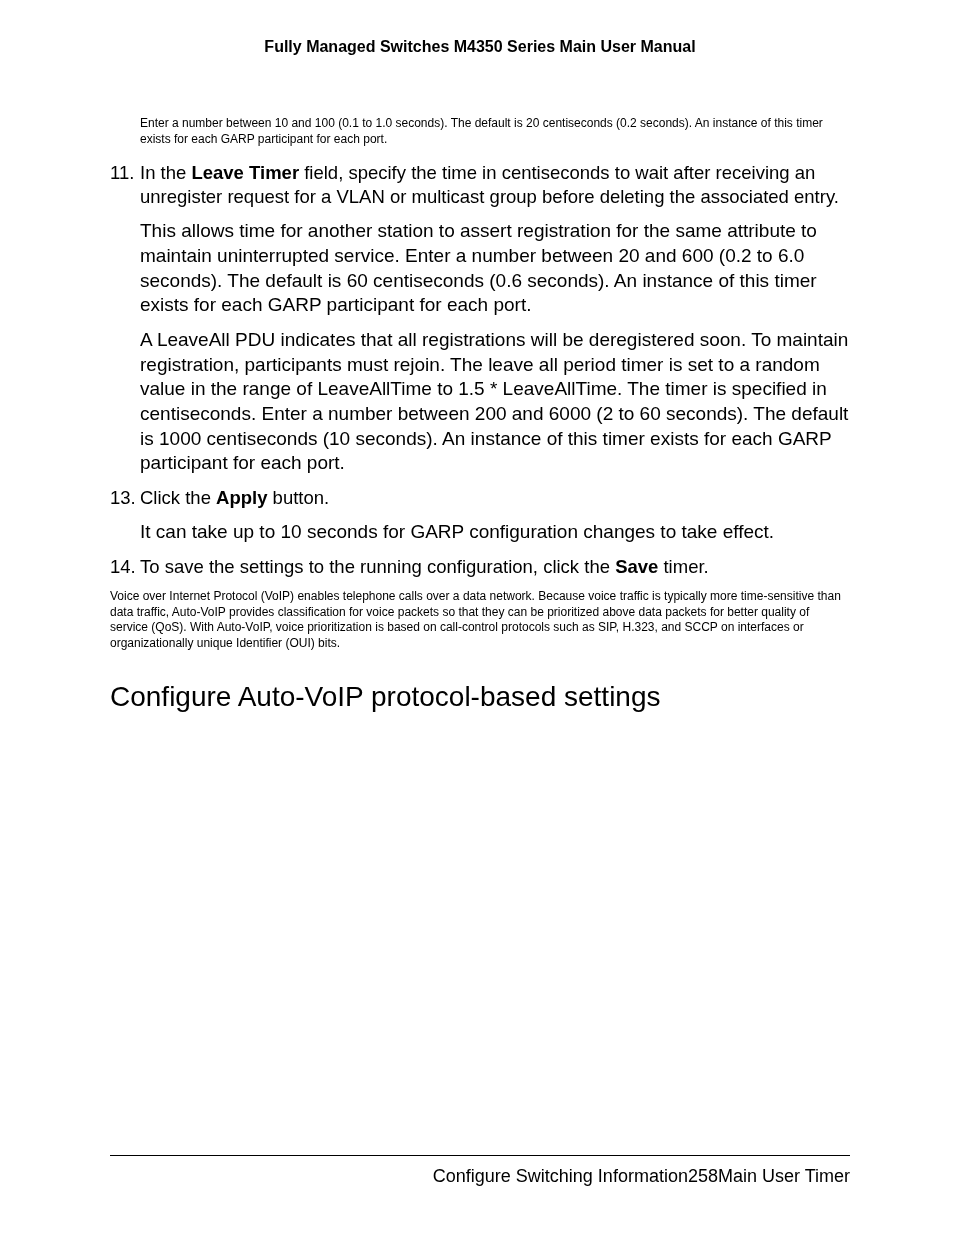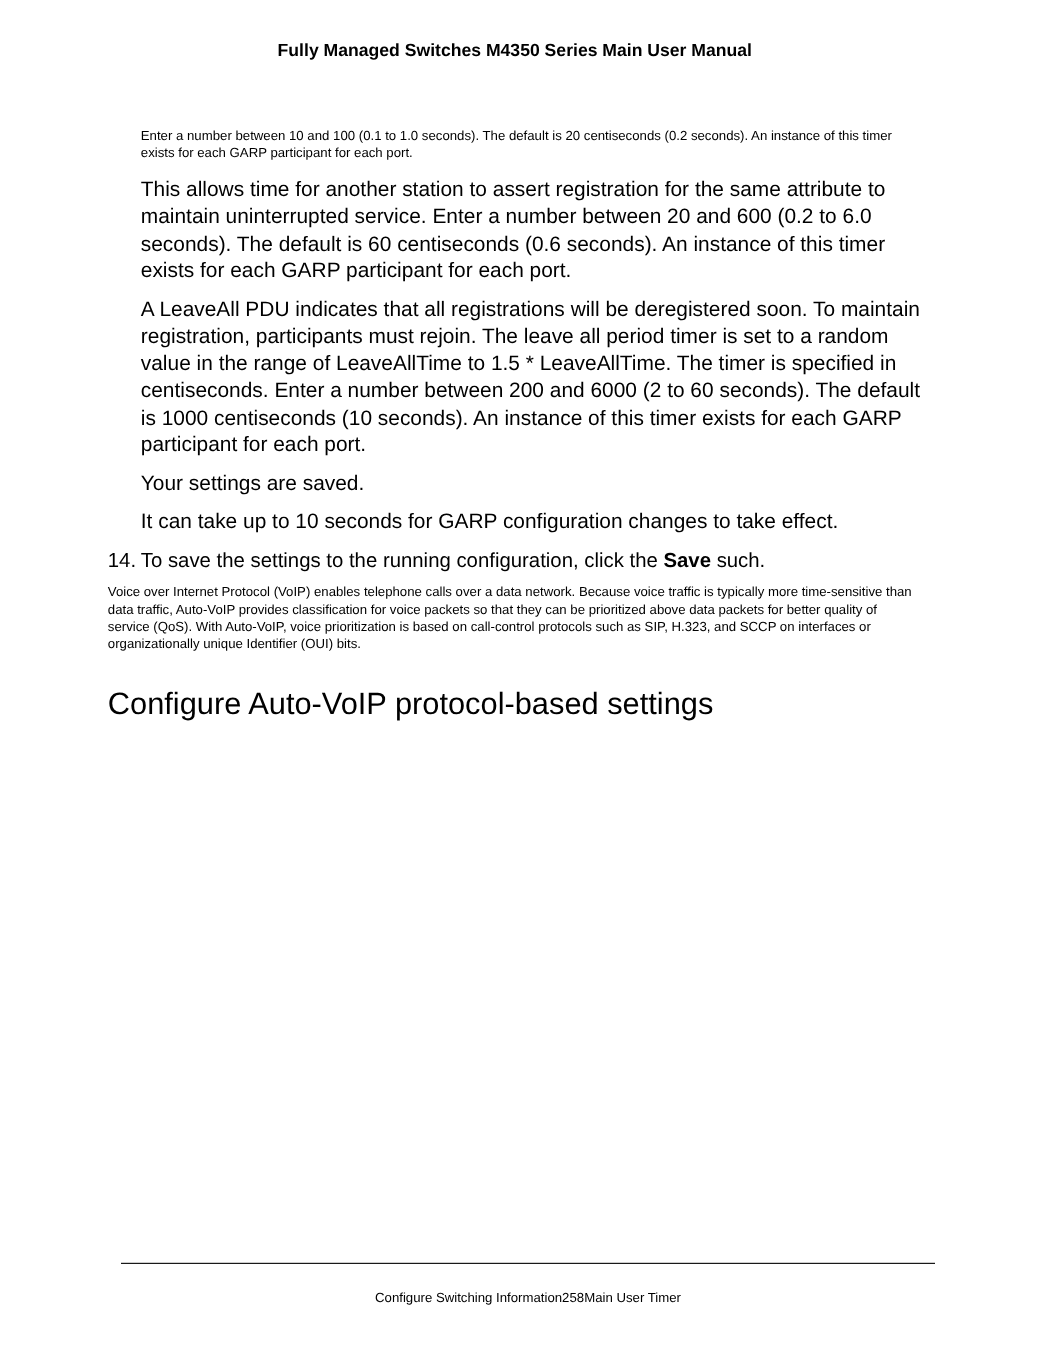--- a/index.html
+++ b/index.html
@@ -8,21 +8,21 @@
     width: 954px;
     height: 1235px;
     background: #ffffff;
     font-family: "Segoe UI", "Helvetica Neue", Arial, sans-serif;
     color: #000;
     position: relative;
     box-sizing: border-box;
   }
   .page {
     position: absolute;
-    left: 98px;
+    left: 110px;
     width: 740px;
     top: 38px;
   }
   .header-title {
     font-size: 16px;
     font-weight: 700;
     text-align: center;
     letter-spacing: 0px;
     margin-bottom: 60px;
   }
@@ -67,46 +67,57 @@
     font-weight: 400;
     margin: 28px 0 24px 0;
     line-height: 1.25;
   }
   .footer {
     position: absolute;
     left: 110px;
     width: 740px;
     bottom: 48px;
     border-top: 1px solid #000;
-    padding-top: 24px;
+    padding-top: 10px;
     display: flex;
-    justify-content: center;
-    font-size: 12px;
+    justify-content: flex-end;
+    font-size: 18px;
   }
 </style>
 </head>
 <body>
 
 <div class="page">
 
   <div class="header-title">Fully Managed Switches M4350 Series Main User Manual</div>
 
   <div class="body-block indent-main">Enter a number between 10 and 100 (0.1 to 1.0 seconds). The default is 20 centiseconds (0.2 seconds). An instance of this timer exists for each GARP participant for each port.</div>
 
+  <div class="list-row">
+    <div class="list-num">11.</div>
+    <div class="list-text">
+      <span>In the </span><span class="bold">Leave Timer</span><span> field, specify the time in centiseconds to wait after receiving an unregister request for a VLAN or multicast group before deleting the associated entry.</span>
+    </div>
+  </div>
   <div class="sub-block">This allows time for another station to assert registration for the same attribute to maintain uninterrupted service. Enter a number between 20 and 600 (0.2 to 6.0 seconds). The default is 60 centiseconds (0.6 seconds). An instance of this timer exists for each GARP participant for each port.</div>
 
   <div class="sub-block">A LeaveAll PDU indicates that all registrations will be deregistered soon. To maintain registration, participants must rejoin. The leave all period timer is set to a random value in the range of LeaveAllTime to 1.5 * LeaveAllTime. The timer is specified in centiseconds. Enter a number between 200 and 6000 (2 to 60 seconds). The default is 1000 centiseconds (10 seconds). An instance of this timer exists for each GARP participant for each port.</div>
 
-  <div class="sub-block">Your settings are saved.</div>
+  <div class="list-row">
+    <div class="list-num">13.</div>
+    <div class="list-text">
+      <span>Click the </span><span class="bold">Apply</span><span> button.</span>
+    </div>
+  </div>
   <div class="sub-block">It can take up to 10 seconds for GARP configuration changes to take effect.</div>
 
   <div class="list-row">
     <div class="list-num">14.</div>
     <div class="list-text">
-      <span>To save the settings to the running configuration, click the </span><span class="bold">Save</span><span> such.</span>
+      <span>To save the settings to the running configuration, click the </span><span class="bold">Save</span><span> timer.</span>
     </div>
   </div>
 
 
   <div class="body-block">Voice over Internet Protocol (VoIP) enables telephone calls over a data network. Because voice traffic is typically more time-sensitive than data traffic, Auto-VoIP provides classification for voice packets so that they can be prioritized above data packets for better quality of service (QoS). With Auto-VoIP, voice prioritization is based on call-control protocols such as SIP, H.323, and SCCP on interfaces or organizationally unique Identifier (OUI) bits.</div>
 
   <h2 class="section-h2">Configure Auto-VoIP protocol-based settings</h2>
 
 
 </div>

